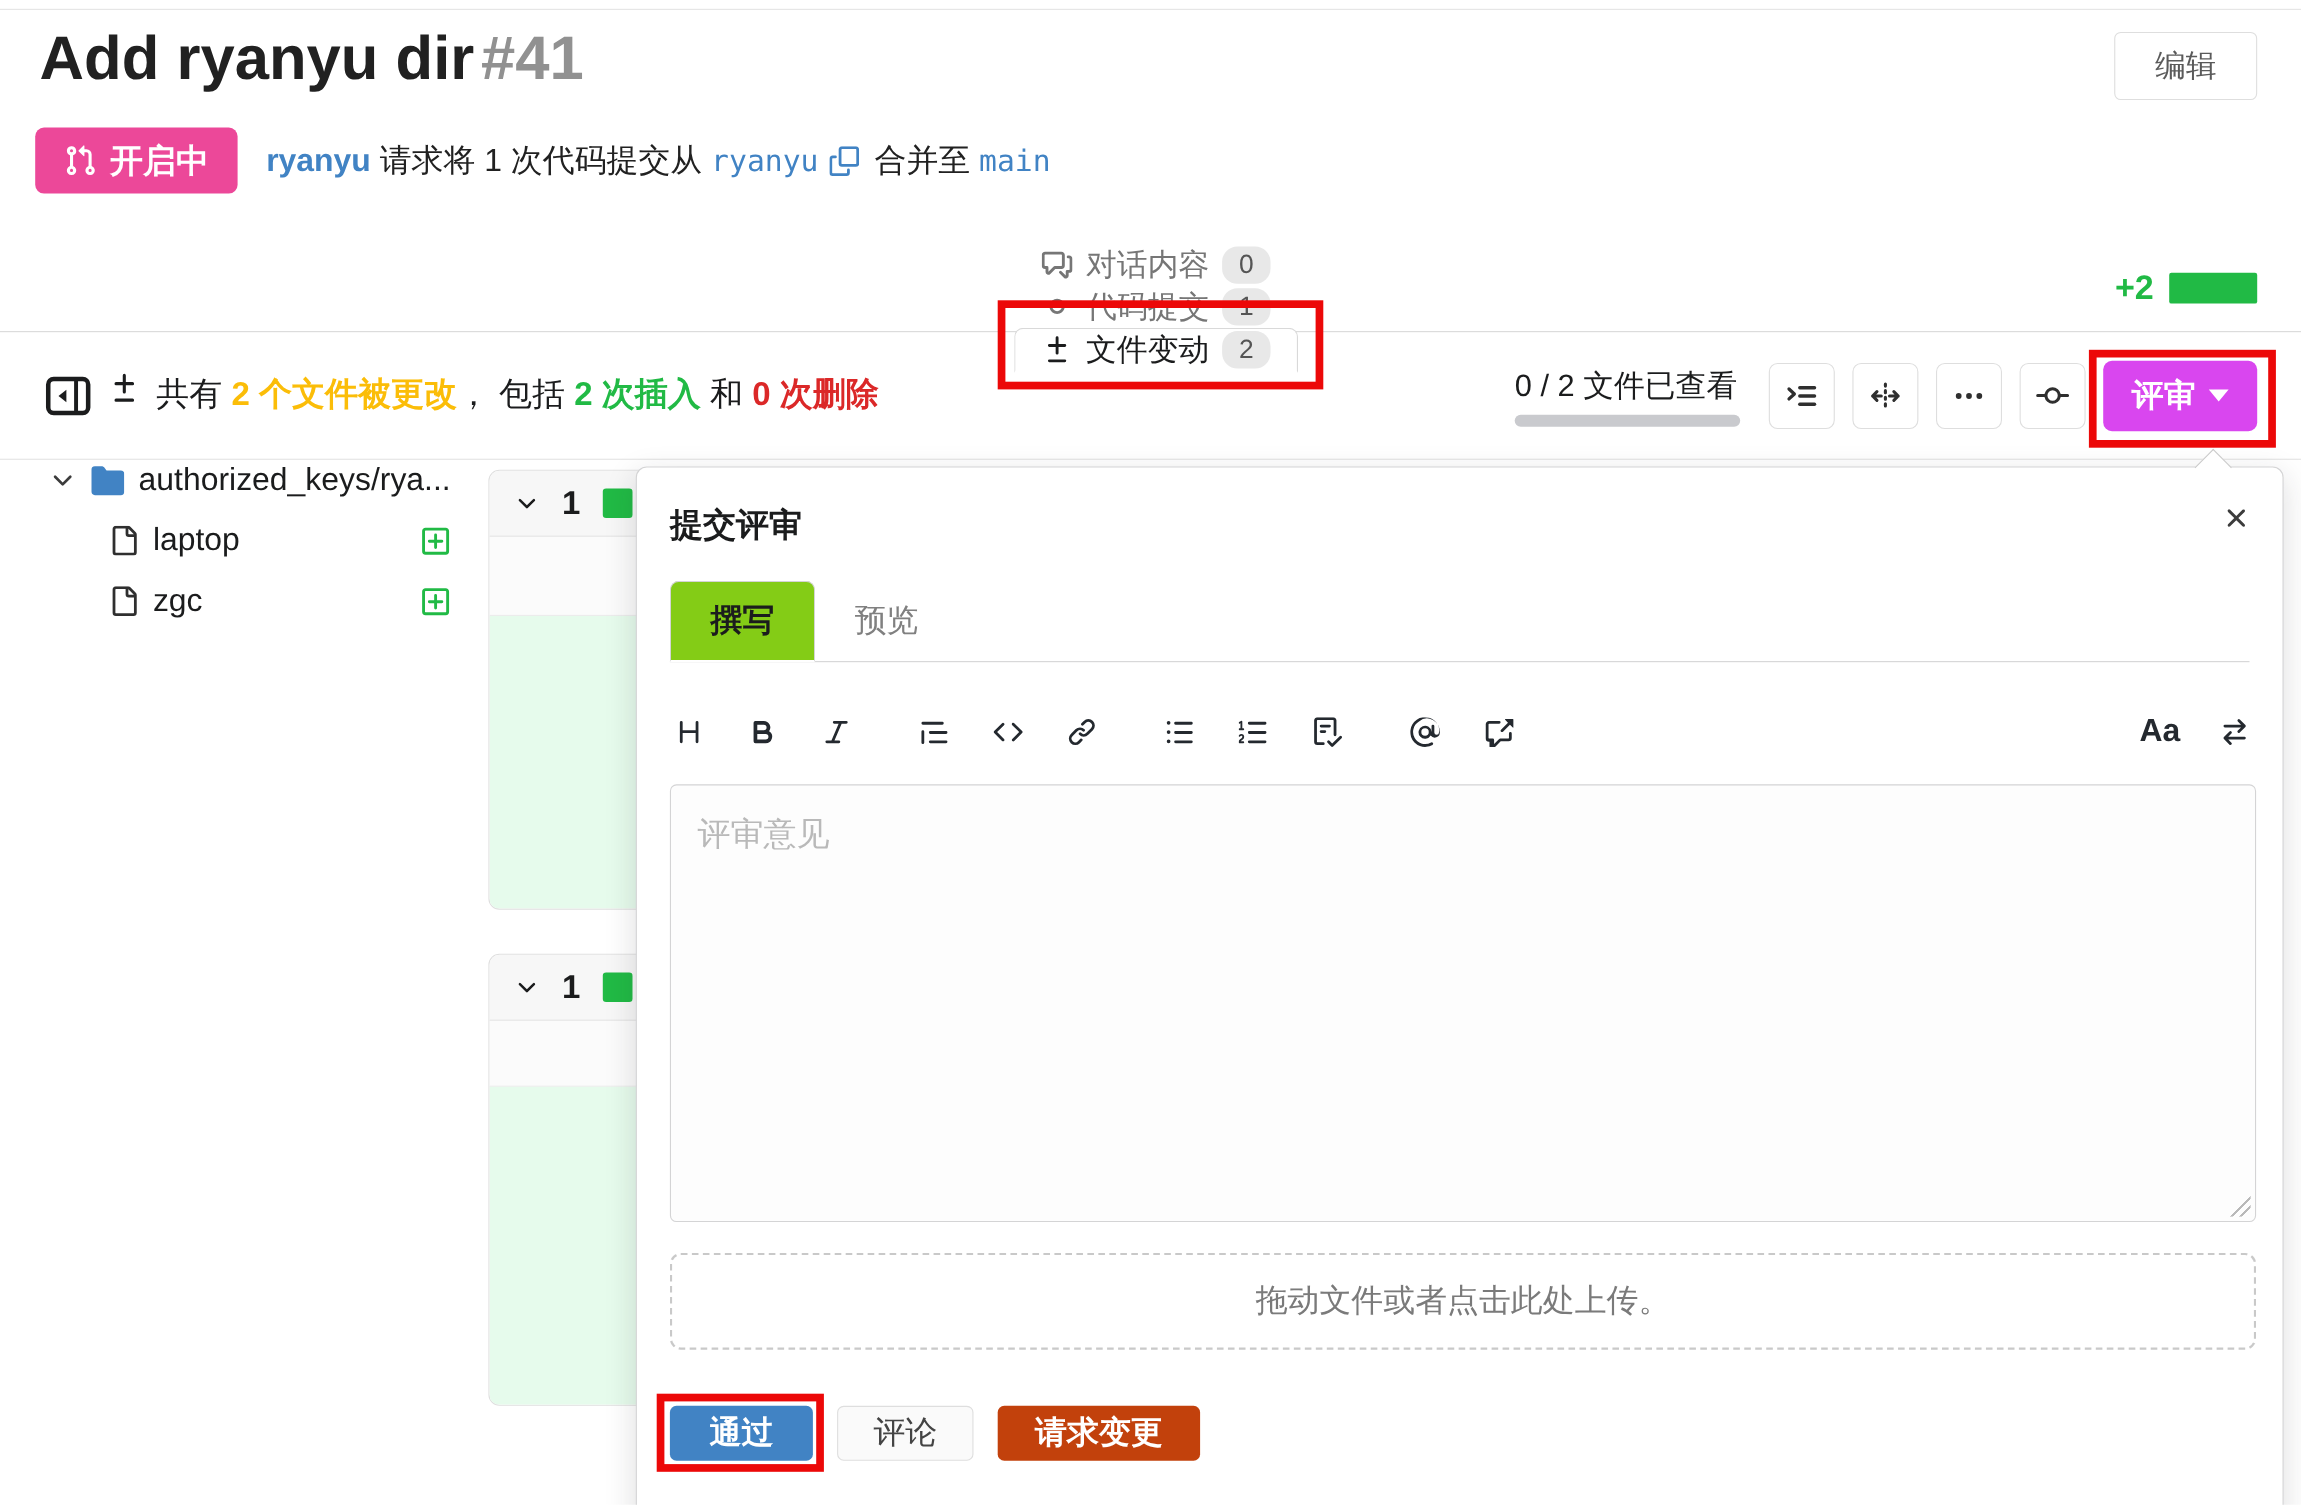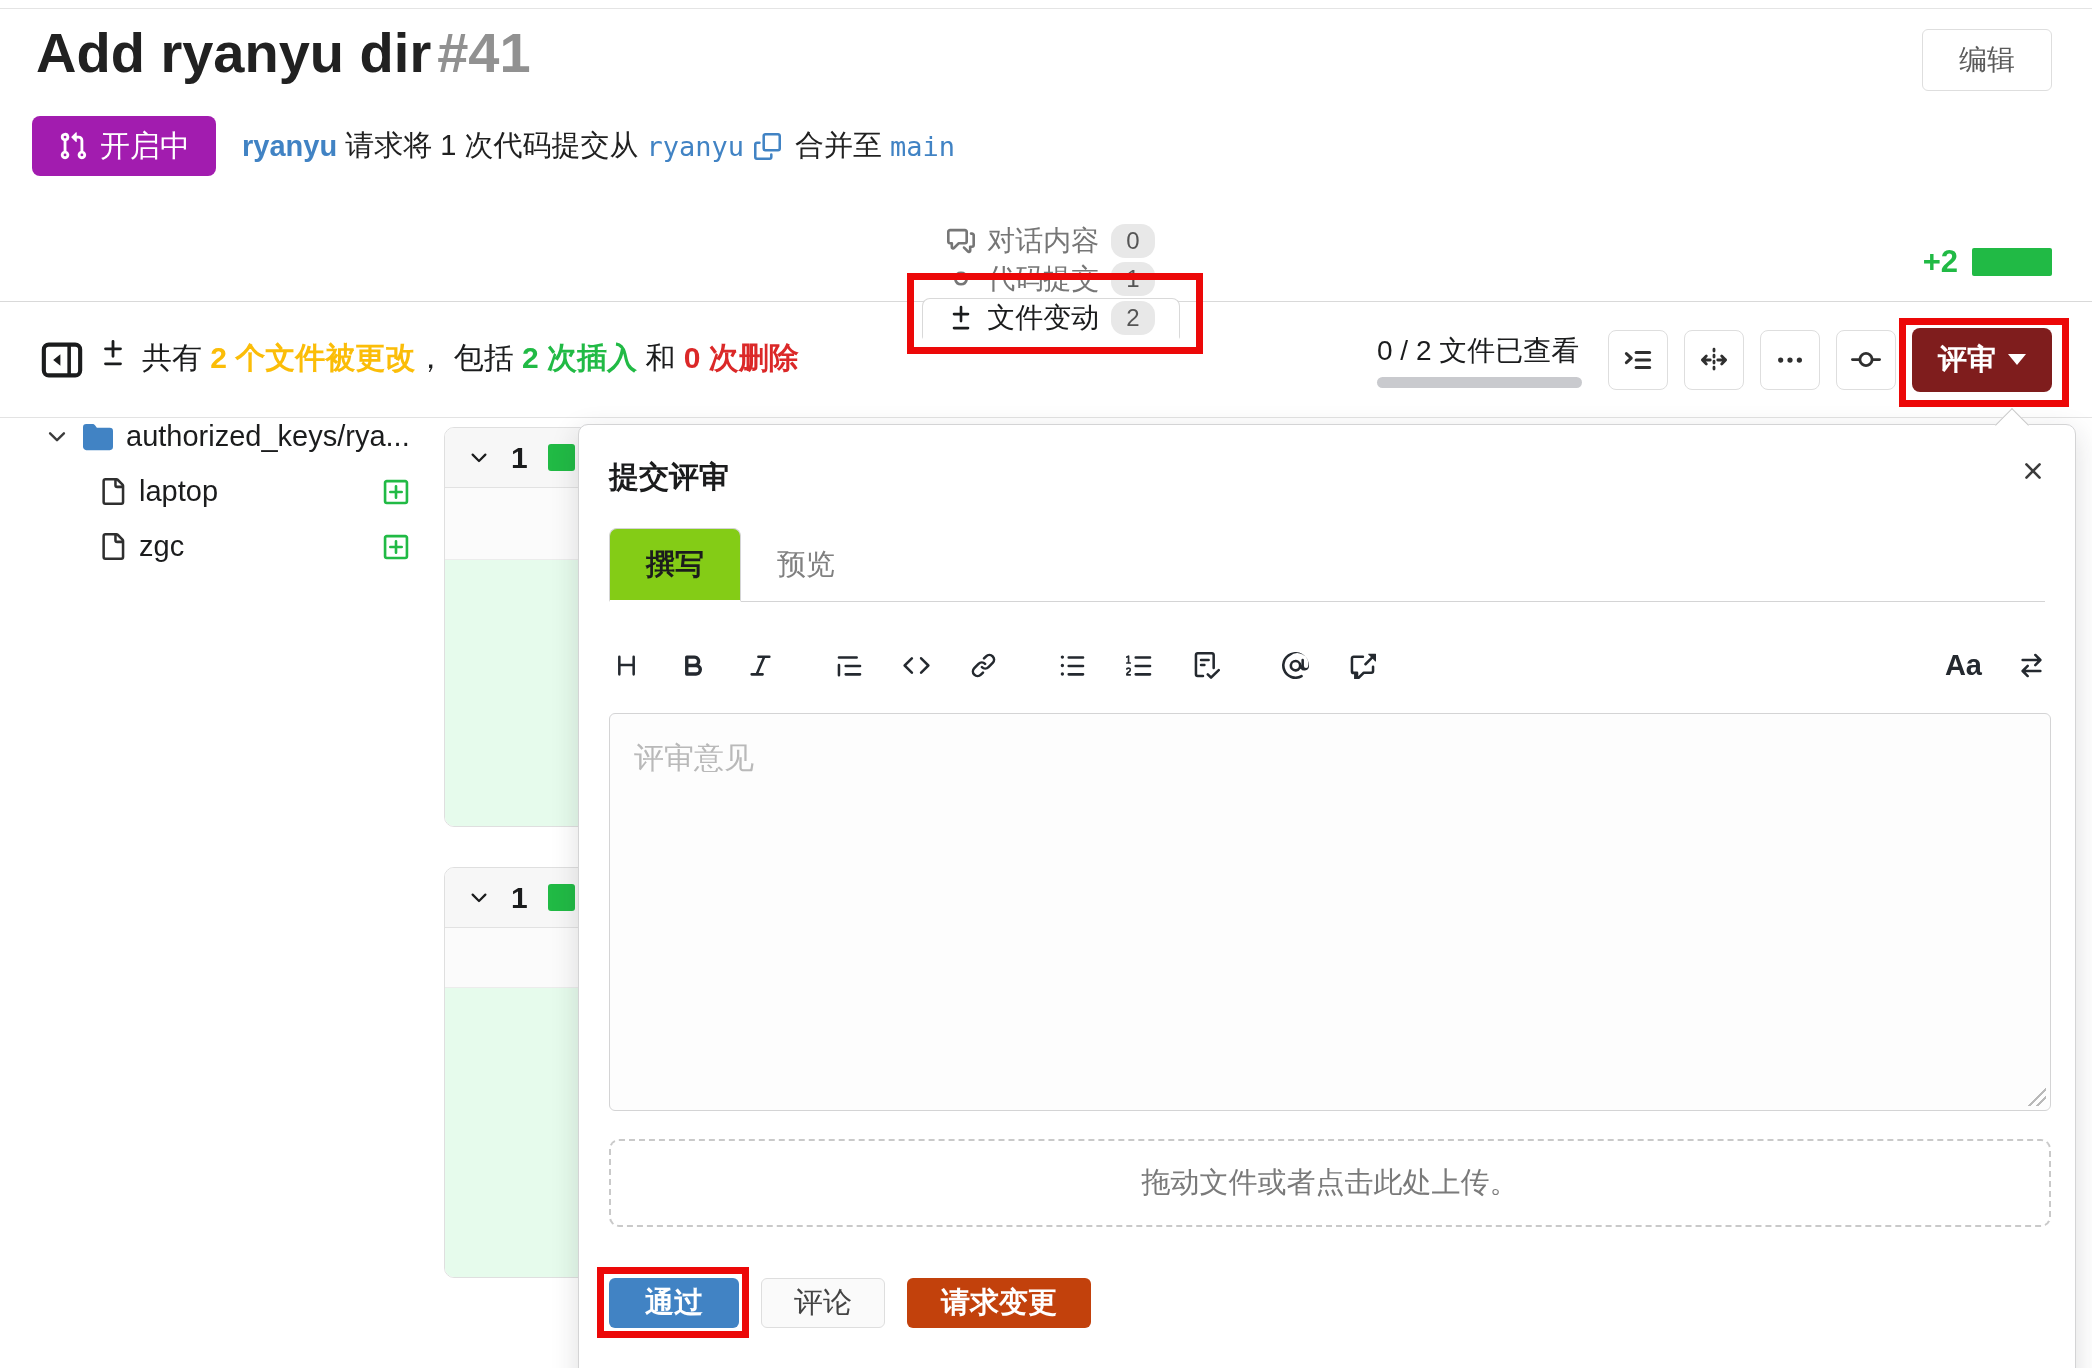--- a/index.html
+++ b/index.html
@@ -19,21 +19,21 @@
   .edit-btn {
     position:absolute; right:40px; top:29px; height:62px; padding:0 36px;
     background:#fff; border:1px solid #dedede; border-radius:6px;
     font-size:28px; color:#5a5a5a; cursor:pointer;
     font-family:inherit; display:flex; align-items:center;
   }
 
   .meta-row { position:absolute; left:32px; top:116px; display:flex; align-items:center; font-size:29px; }
   .status-badge {
     display:inline-flex; align-items:center; gap:12px; height:60px; padding:0 26px;
-    background:#a21caf; color:#fff; font-size:30px; font-weight:normal; border-radius:8px;
+    background:#ec4899; color:#fff; font-size:30px; font-weight:bold; border-radius:8px;
   }
   .meta-text { margin-left:26px; display:inline-flex; align-items:center; color:#212121; }
   .meta-text .lnk { color:#4183c4; font-weight:600; }
   .meta-text .branch { color:#4183c4; font-weight:normal; font-size:27px; }
   .meta-text .sep { white-space:pre; }
   .copy-btn { margin:0 14px 0 10px; color:#4183c4; cursor:pointer; display:inline-flex; }
 
   
   .tabs-bar {
     position:absolute; left:0; top:222px; width:100%; height:80px;
@@ -69,21 +69,21 @@
   .stat-del   { color:#db2828; font-weight:bold; }
   .stats-right { display:flex; align-items:center; gap:16px; }
   .viewed { margin-right:10px; }
   .viewed-label { font-size:28px; color:#1b1c1d; }
   .viewed-track { margin-top:7px; width:205px; height:11px; background:#c9cace; border-radius:6px; }
   .sq-btn {
     width:60px; height:60px; border:1px solid #dedede; border-radius:8px; background:#fff;
     display:flex; align-items:center; justify-content:center; color:#2f2f2f; cursor:pointer;
   }
   .review-btn {
-    position:relative; height:64px; padding:0 26px; background:#7f1d1d; border:none; border-radius:8px;
+    position:relative; height:64px; padding:0 26px; background:#d946ef; border:none; border-radius:8px;
     color:#fff; font-size:29px; font-weight:bold; display:flex; align-items:center; gap:12px;
     cursor:pointer; font-family:inherit;
   }
   .caret-down { width:0; height:0; border-left:9px solid transparent; border-right:9px solid transparent; border-top:11px solid #fff; }
 
   .main-divider { position:absolute; left:0; top:417px; width:100%; height:1px; background:#e3e3e3; }
 
   
   .file-tree { position:absolute; left:44px; top:409px; width:366px; font-size:29px; }
   .tree-row { position:relative; height:55px; display:flex; align-items:center; gap:13px; cursor:pointer; }

